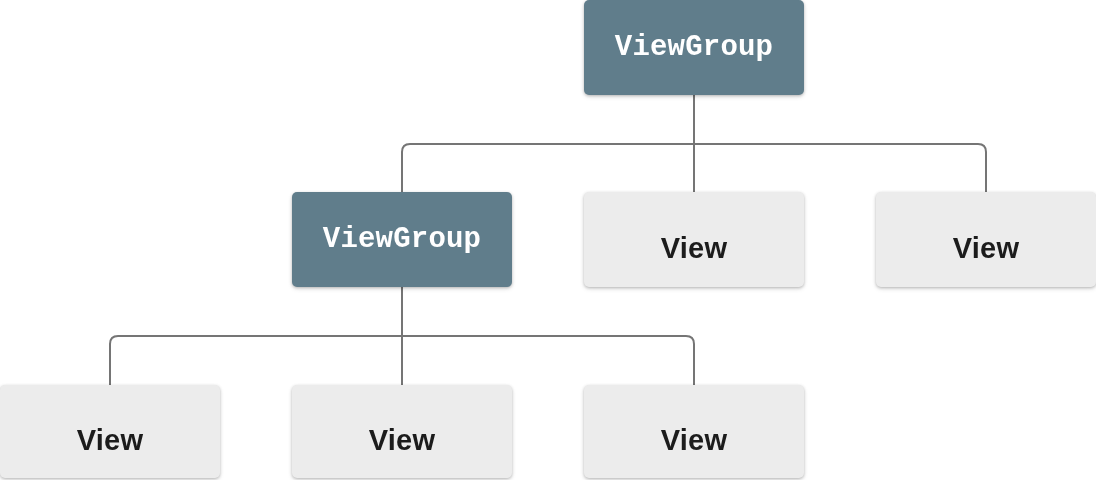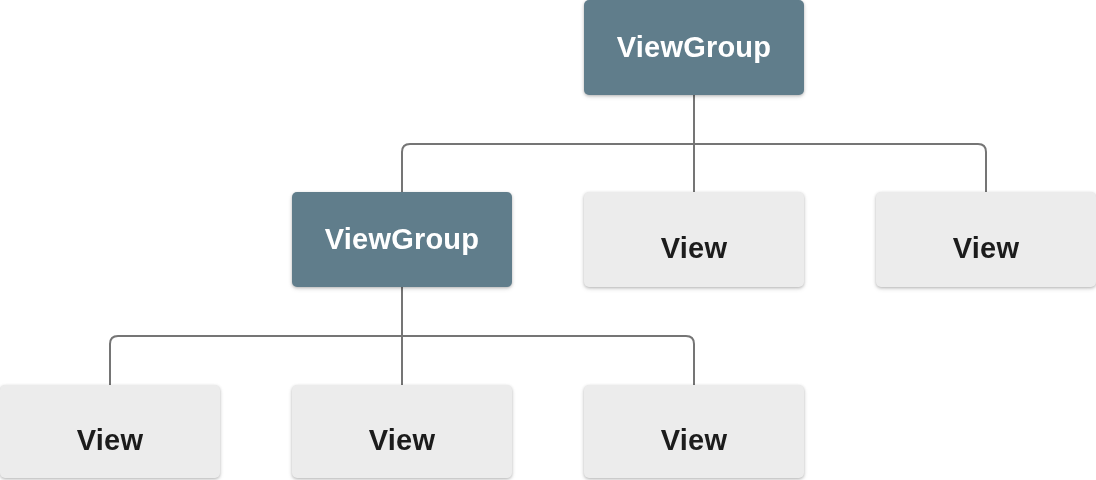--- a/index.html
+++ b/index.html
@@ -41,20 +41,21 @@
   }
   .node span {
     font-size: 29px;
     font-weight: 600;
     letter-spacing: 0.2px;
     line-height: 1;
     white-space: nowrap;
   }
   .node.viewgroup {
     background: var(--viewgroup-fill, #607d8b);
+    font-family: Liberation Mono, monospace;
   }
   .node.viewgroup span {
     color: var(--viewgroup-text, #ffffff);
   }
   .node.view {
     background: var(--view-fill, #ececec);
   }
   .node.view span {
     color: var(--view-text, #1c1c1c);
     margin-top: 18px;

